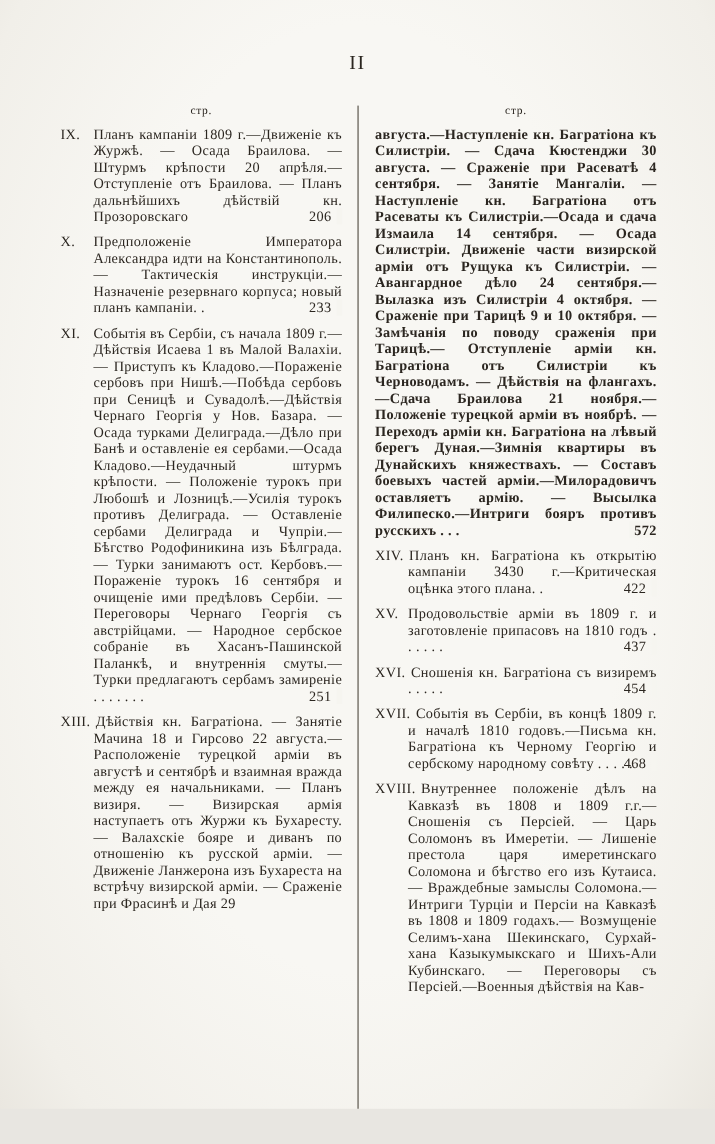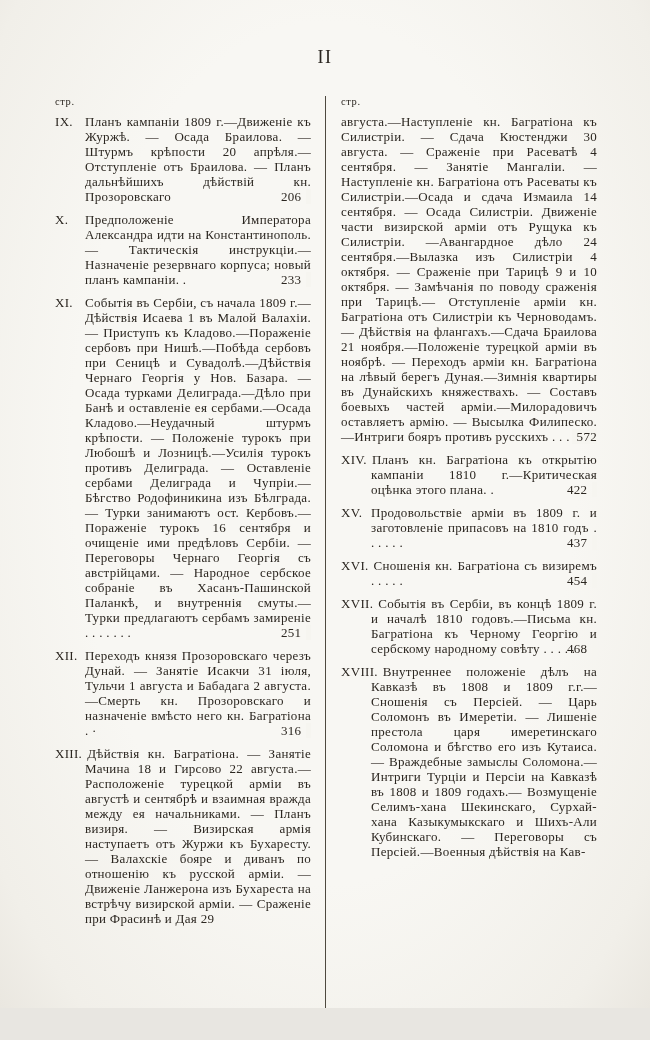--- a/index.html
+++ b/index.html
@@ -33,21 +33,21 @@
     background: #4e493f;
   }
   .col {
     position: absolute;
     top: 96px;
     width: 256px;
   }
   .col-left  { left: 55px; }
   .col-right { left: 341px; }
   .col-header {
-    text-align: left;
+    text-align: center;
     font-size: 10.5px;
     letter-spacing: 0.6px;
     margin-bottom: 7px;
     color: #2b2620;
   }
   .entry {
     font-size: 13px;
     line-height: 15px;
     letter-spacing: 0.3px;
     text-align: justify;
@@ -55,21 +55,21 @@
     padding-left: 30px;
     text-indent: -30px;
     position: relative;
   }
   .entry .num {
     display: inline-block;
     min-width: 25px;
     margin-right: 5px;
     text-indent: 0;
   }
-  .entry.cont { padding-left: 0; text-indent: 0; }
+  .entry.cont { padding-left: 0; text-indent: 0; font-weight: bold; }
   .pagenum {
     position: absolute;
     right: 0;
     bottom: 0;
     background: #f6f5f0;
     padding-left: 5px;
     margin-top: 24px;
   }
 </style>
 </head>
@@ -92,41 +92,37 @@
     <p class="entry">
       <span class="num">X.</span><span>Предположеніе Императора Александра идти на Константинополь. — Тактическія инструкціи.—Назначеніе резервнаго корпуса; новый планъ кампаніи. .</span>
       <span class="pagenum">233</span>
     </p>
 
     <p class="entry">
       <span class="num">XI.</span><span>Событія въ Сербіи, съ начала 1809 г.— Дѣйствія Исаева 1 въ Малой Валахіи. — Приступъ къ Кладово.—Пораженіе сербовъ при Нишѣ.—Побѣда сербовъ при Сеницѣ и Сувадолѣ.—Дѣйствія Чернаго Георгія у Нов. Базара. — Осада турками Делиграда.—Дѣло при Банѣ и оставленіе ея сербами.—Осада Кладово.—Неудачный штурмъ крѣпости. — Положеніе турокъ при Любошѣ и Лозницѣ.—Усилія турокъ противъ Делиграда. — Оставленіе сербами Делиграда и Чупріи.— Бѣгство Родофиникина изъ Бѣлграда. — Турки занимаютъ ост. Кербовъ.— Пораженіе турокъ 16 сентября и очищеніе ими предѣловъ Сербіи. — Переговоры Чернаго Георгія съ австрійцами. — Народное сербское собраніе въ Хасанъ-Пашинской Паланкѣ, и внутреннія смуты.— Турки предлагаютъ сербамъ замиреніе . . . . . . .</span>
       <span class="pagenum">251</span>
     </p>
 
-    <p class="entry">
-      <span class="num">XII.</span><span>Переходъ князя Прозоровскаго черезъ Дунай. — Занятіе Исакчи 31 іюля, Тульчи 1 августа и Бабадага 2 августа.—Смерть кн. Прозоровскаго и назначеніе вмѣсто него кн. Багратіона . ·</span>
-      <span class="pagenum">316</span>
-    </p>
 
     <p class="entry">
       <span class="num">XIII.</span><span>Дѣйствія кн. Багратіона. — Занятіе Мачина 18 и Гирсово 22 августа.— Расположеніе турецкой арміи въ августѣ и сентябрѣ и взаимная вражда между ея начальниками. — Планъ визиря. — Визирская армія наступаетъ отъ Журжи къ Бухаресту. — Валахскіе бояре и диванъ по отношенію къ русской арміи. — Движеніе Ланжерона изъ Бухареста на встрѣчу визирской арміи. — Сраженіе при Фрасинѣ и Дая 29</span>
       <span class="pagenum"></span>
     </p>
   </div>
 
   <div class="col col-right">
     <div class="col-header">стр.</div>
 
     <p class="entry cont">
       <span>августа.—Наступленіе кн. Багратіона къ Силистріи. — Сдача Кюстенджи 30 августа. — Сраженіе при Расеватѣ 4 сентября. — Занятіе Мангаліи. — Наступленіе кн. Багратіона отъ Расеваты къ Силистріи.—Осада и сдача Измаила 14 сентября. — Осада Силистріи. Движеніе части визирской арміи отъ Рущука къ Силистріи. —Авангардное дѣло 24 сентября.—Вылазка изъ Силистріи 4 октября. — Сраженіе при Тарицѣ 9 и 10 октября. — Замѣчанія по поводу сраженія при Тарицѣ.— Отступленіе арміи кн. Багратіона отъ Силистріи къ Черноводамъ. — Дѣйствія на флангахъ.—Сдача Браилова 21 ноября.—Положеніе турецкой арміи въ ноябрѣ. — Переходъ арміи кн. Багратіона на лѣвый берегъ Дуная.—Зимнія квартиры въ Дунайскихъ княжествахъ. — Составъ боевыхъ частей арміи.—Милорадовичъ оставляетъ армію. — Высылка Филипеско.—Интриги бояръ противъ русскихъ . . .</span>
       <span class="pagenum">572</span>
     </p>
 
     <p class="entry">
-      <span class="num">XIV.</span><span>Планъ кн. Багратіона къ открытію кампаніи 1810 г.—Критическая оцѣнка этого плана. .</span>
+      <span class="num">XIV.</span><span>Планъ кн. Багратіона къ открытію кампаніи 3430 г.—Критическая оцѣнка этого плана. .</span>
       <span class="pagenum">422</span>
     </p>
 
     <p class="entry">
       <span class="num">XV.</span><span>Продовольствіе арміи въ 1809 г. и заготовленіе припасовъ на 1810 годъ . . . . . .</span>
       <span class="pagenum">437</span>
     </p>
 
     <p class="entry">
       <span class="num">XVI.</span><span>Сношенія кн. Багратіона съ визиремъ . . . . .</span>

